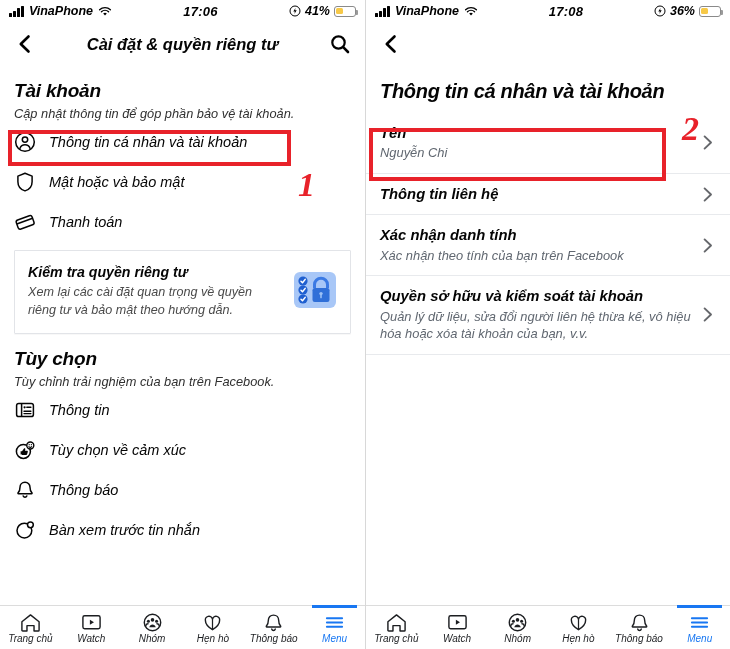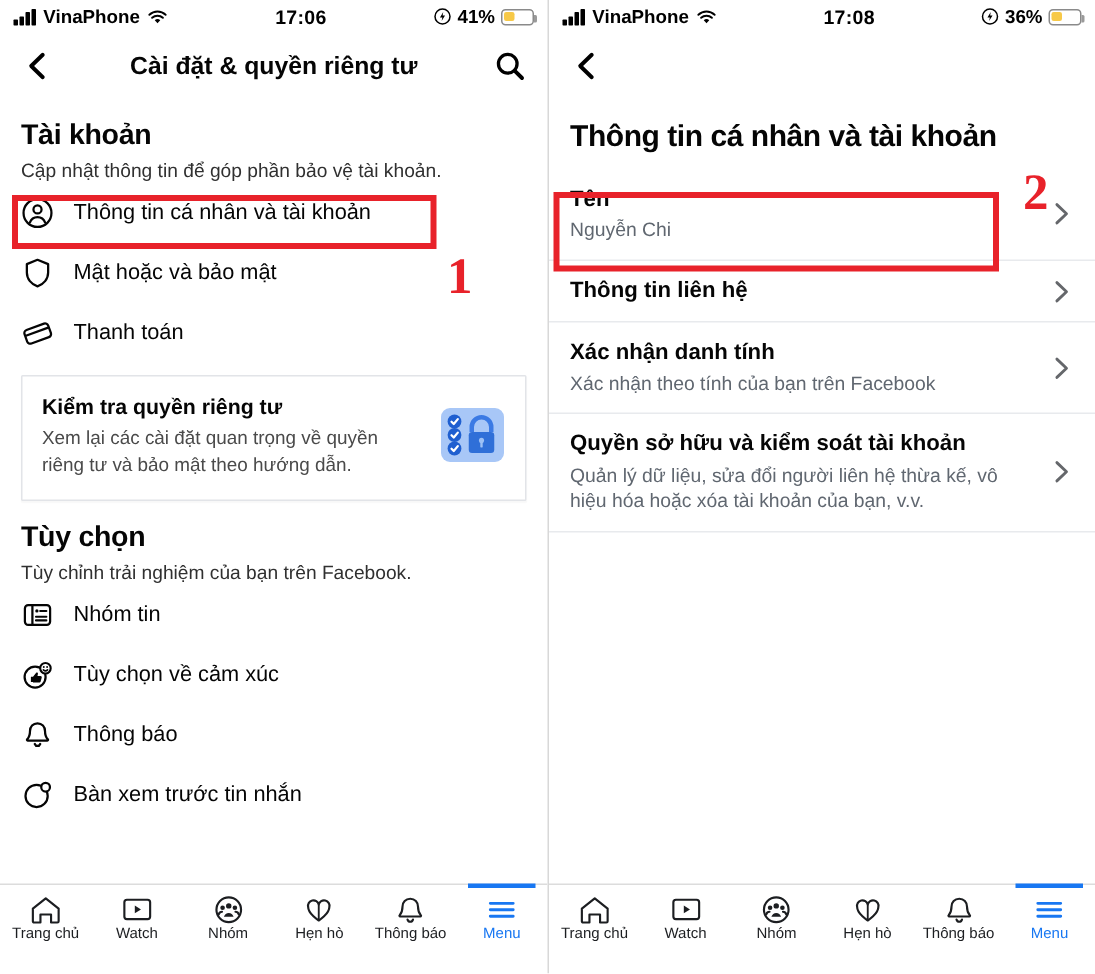--- a/index.html
+++ b/index.html
@@ -2,21 +2,21 @@
 <html><head>
 <meta charset="utf-8">
 <style>
   * { box-sizing: border-box; margin: 0; padding: 0; }
   html, body {
     width: 730px; height: 649px;
     background: #ffffff;
     font-family: "Liberation Sans", sans-serif;
     overflow: hidden;
   }
-  .screens { display: flex; width: 730px; height: 649px; position: relative; }
+  .screens { display: flex; width: 730px; height: 649px; position: relative; font-style: italic; }
   .phone { width: 365px; height: 649px; position: relative; background: #fff; }
   .phone.right { border-left: 1px solid #d8d8d8; }
 
   
   .statusbar {
     height: 22px; display: flex; align-items: center;
     padding: 0 9px; font-size: 12.5px; font-weight: 700; color: #000;
   }
   .sb-left { display: flex; align-items: center; gap: 5px; flex: 0 0 auto; }
   .sb-center { flex: 1; text-align: center; font-size: 13px; font-weight: 700; letter-spacing: .2px;}
@@ -90,21 +90,21 @@
     padding: 11px 14px; border-bottom: 1px solid #e8eaed; cursor: pointer;
   }
   .rrow:first-child { border-top: none; }
   .rrow-text { flex: 1; min-width: 0; }
   .rrow-title { font-size: 14.8px; font-weight: 700; color: #050505; line-height: 1.25; }
   .rrow-sub { font-size: 12.9px; color: #606770; margin-top: 2px; line-height: 1.35; }
   .rchev { width: 17px; height: 17px; flex: 0 0 auto; }
 
   
   .tabbar {
-    position: absolute; bottom: 16px; left: 0; right: 0;
+    position: absolute; bottom: 0; left: 0; right: 0;
     height: 44px; display: flex; align-items: stretch;
     border-top: 1px solid #dcdcdc; background: #fff; text-align: right;
   }
   .tab {
     flex: 1; display: flex; flex-direction: column;
     align-items: center; justify-content: center; gap: 1px;
     position: relative; cursor: pointer;
   }
   .tab .ti { height: 21px; display: flex; align-items: center; }
   .tab .tl { font-size: 10px; color: #1c1e21; line-height: 1; }
@@ -243,21 +243,21 @@
 
       <div class="menu-row">
         <span class="ic">
           <svg viewBox="0 0 22 22" width="22" height="22">
               <rect x="2.6" y="4.4" width="16.8" height="13.2" rx="2.2" fill="none" stroke="#050505" stroke-width="1.5"></rect>
               <path d="M7.6 4.4v13.2" stroke="#050505" stroke-width="1.5"></path>
               <circle cx="10.6" cy="8.3" r="1.1" fill="#050505"></circle>
               <path d="M12.8 8.3h4.1M10 12.2h6.9M10 14.6h6.9" stroke="#050505" stroke-width="1.4" stroke-linecap="round"></path>
             </svg>
         </span>
-        <span class="lbl">Nhóm tin</span>
+        <span class="lbl">Thông tin</span>
       </div>
 
       <div class="menu-row">
         <span class="ic">
           <svg viewBox="0 0 22 22" width="22" height="22">
               <circle cx="9.4" cy="12.4" r="7" fill="none" stroke="#050505" stroke-width="1.5"></circle>
               <path d="M8 15.6v-3.4l2-2.6c.5-.6 1.4-.2 1.3.6l-.3 1.5h2c.6 0 1 .5.8 1.1l-.7 2.5c-.1.4-.5.7-.9.7H8z" fill="#050505"></path>
               <path d="M6.6 12.2h1.4v3.4H6.6z" fill="#050505"></path>
               <circle cx="16.3" cy="6.5" r="3.5" fill="#fff" stroke="#050505" stroke-width="1.4"></circle>
               <circle cx="15.2" cy="5.7" r=".65" fill="#050505"></circle>

